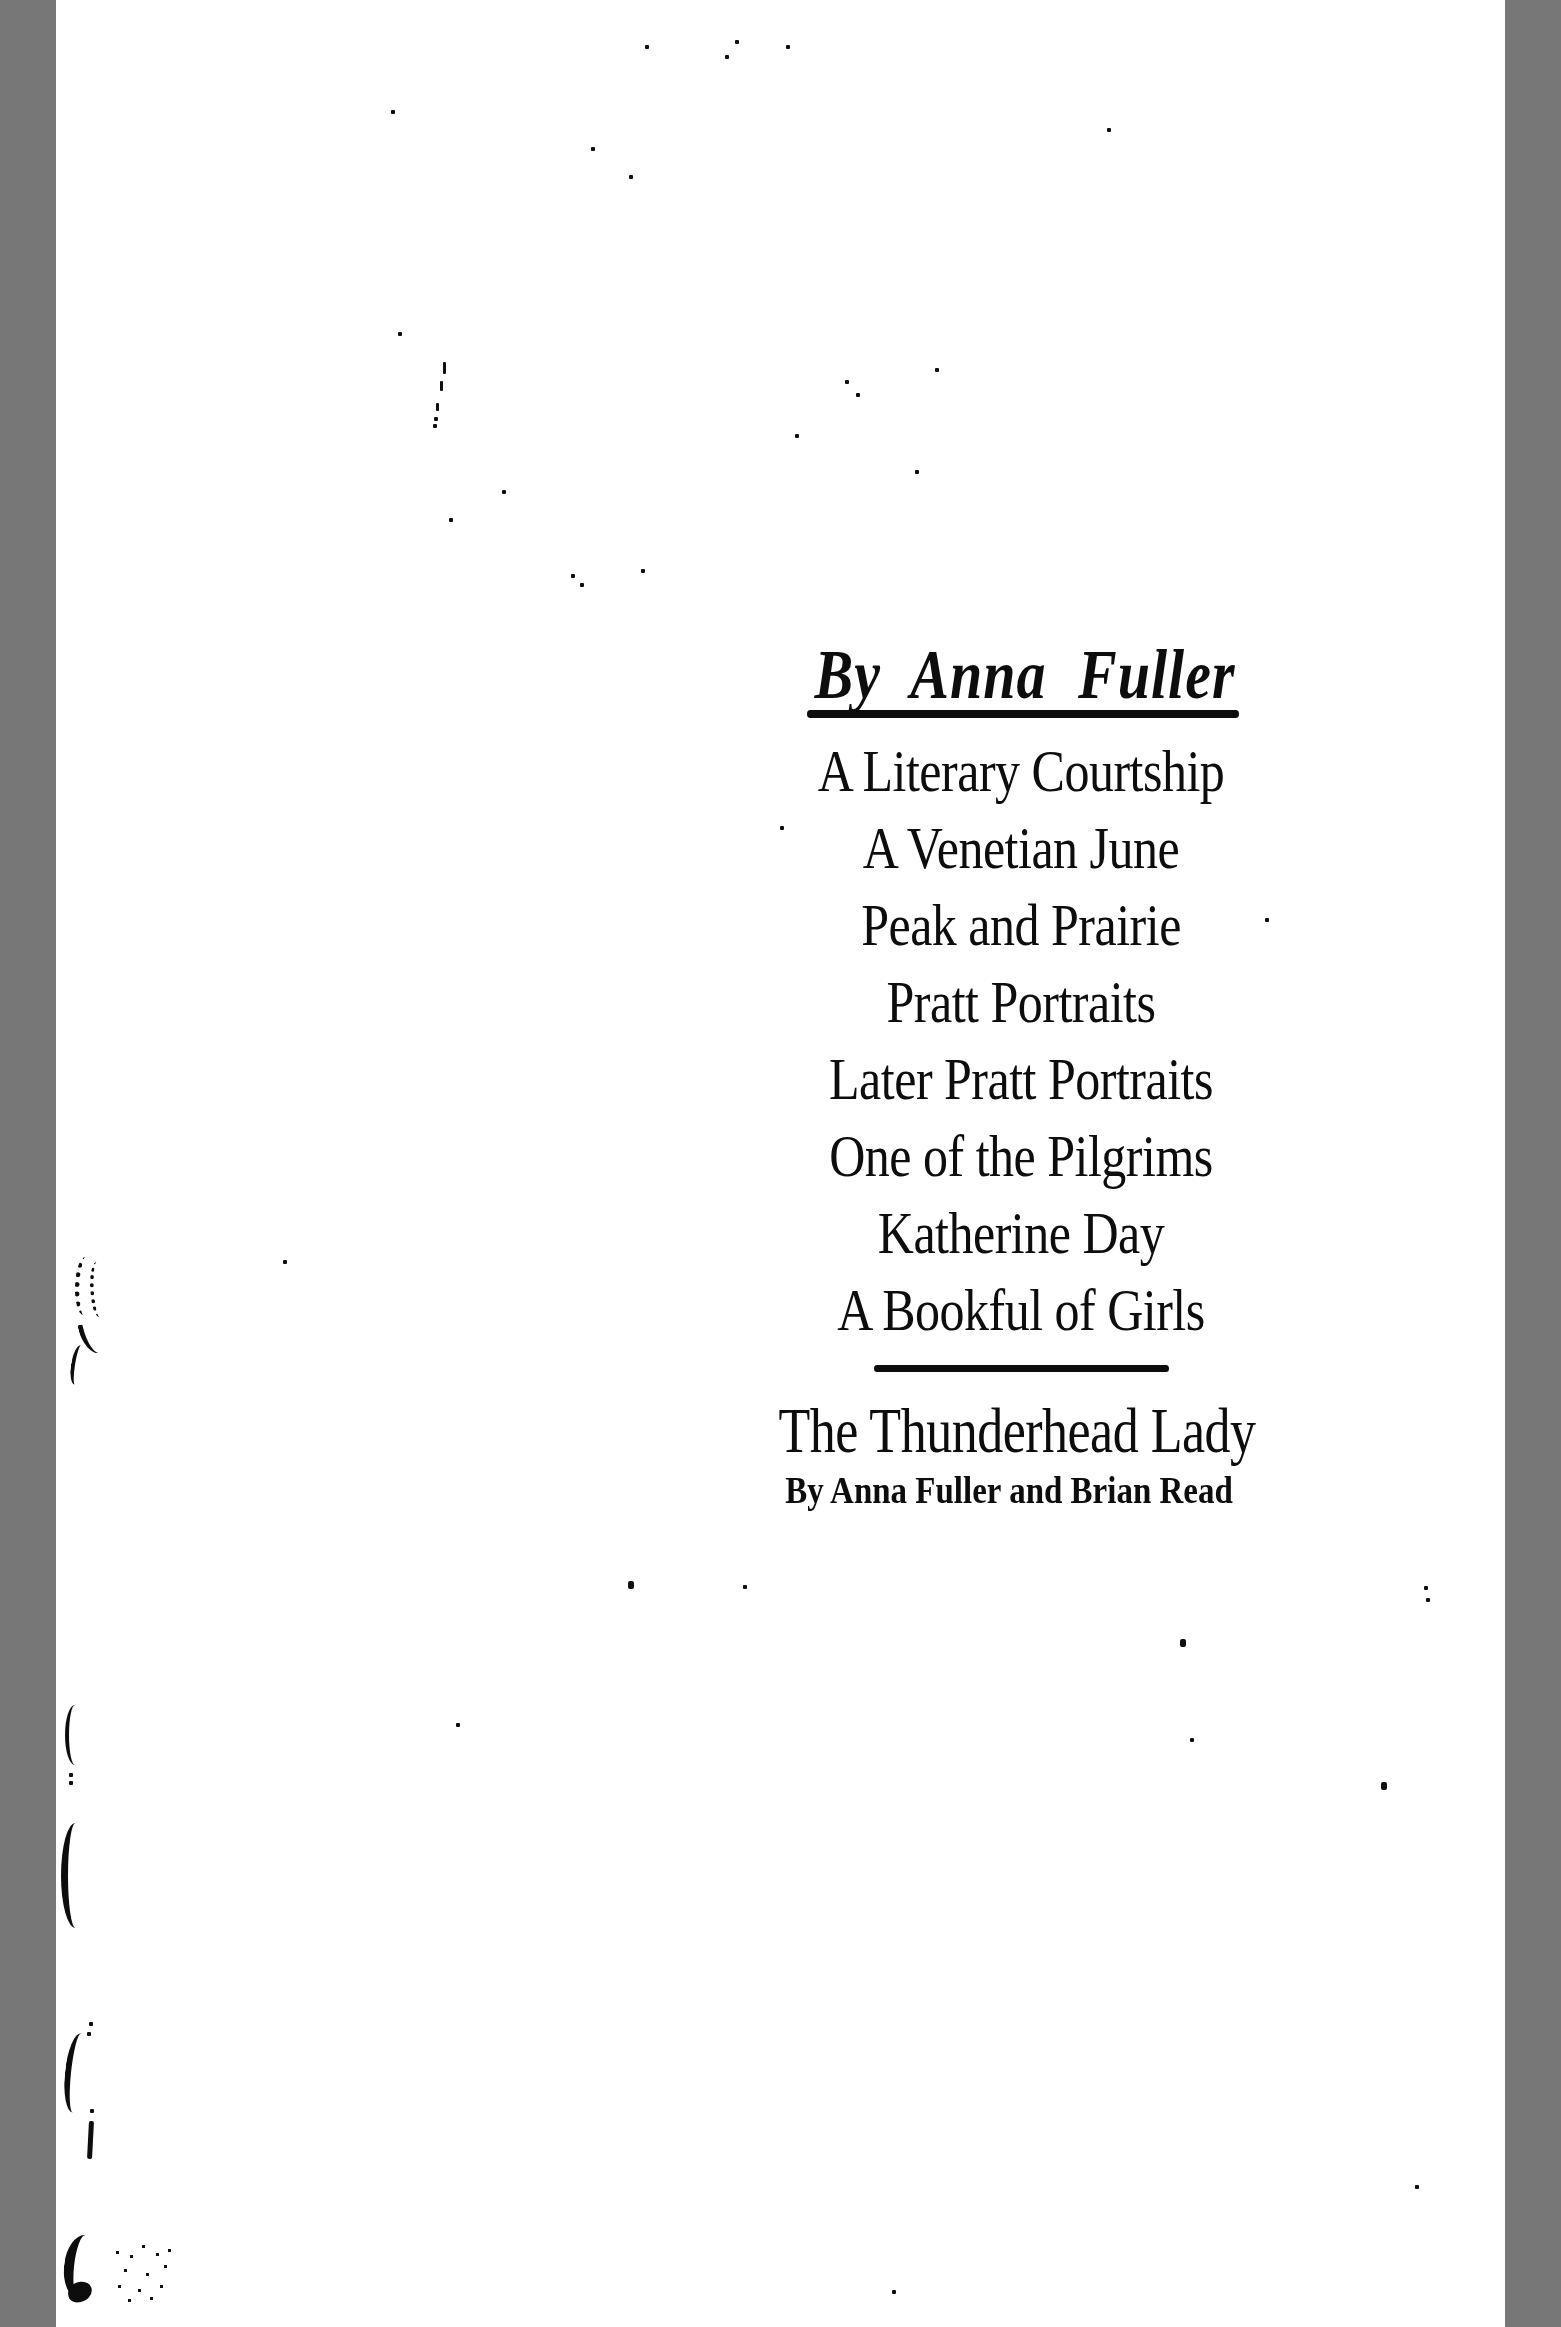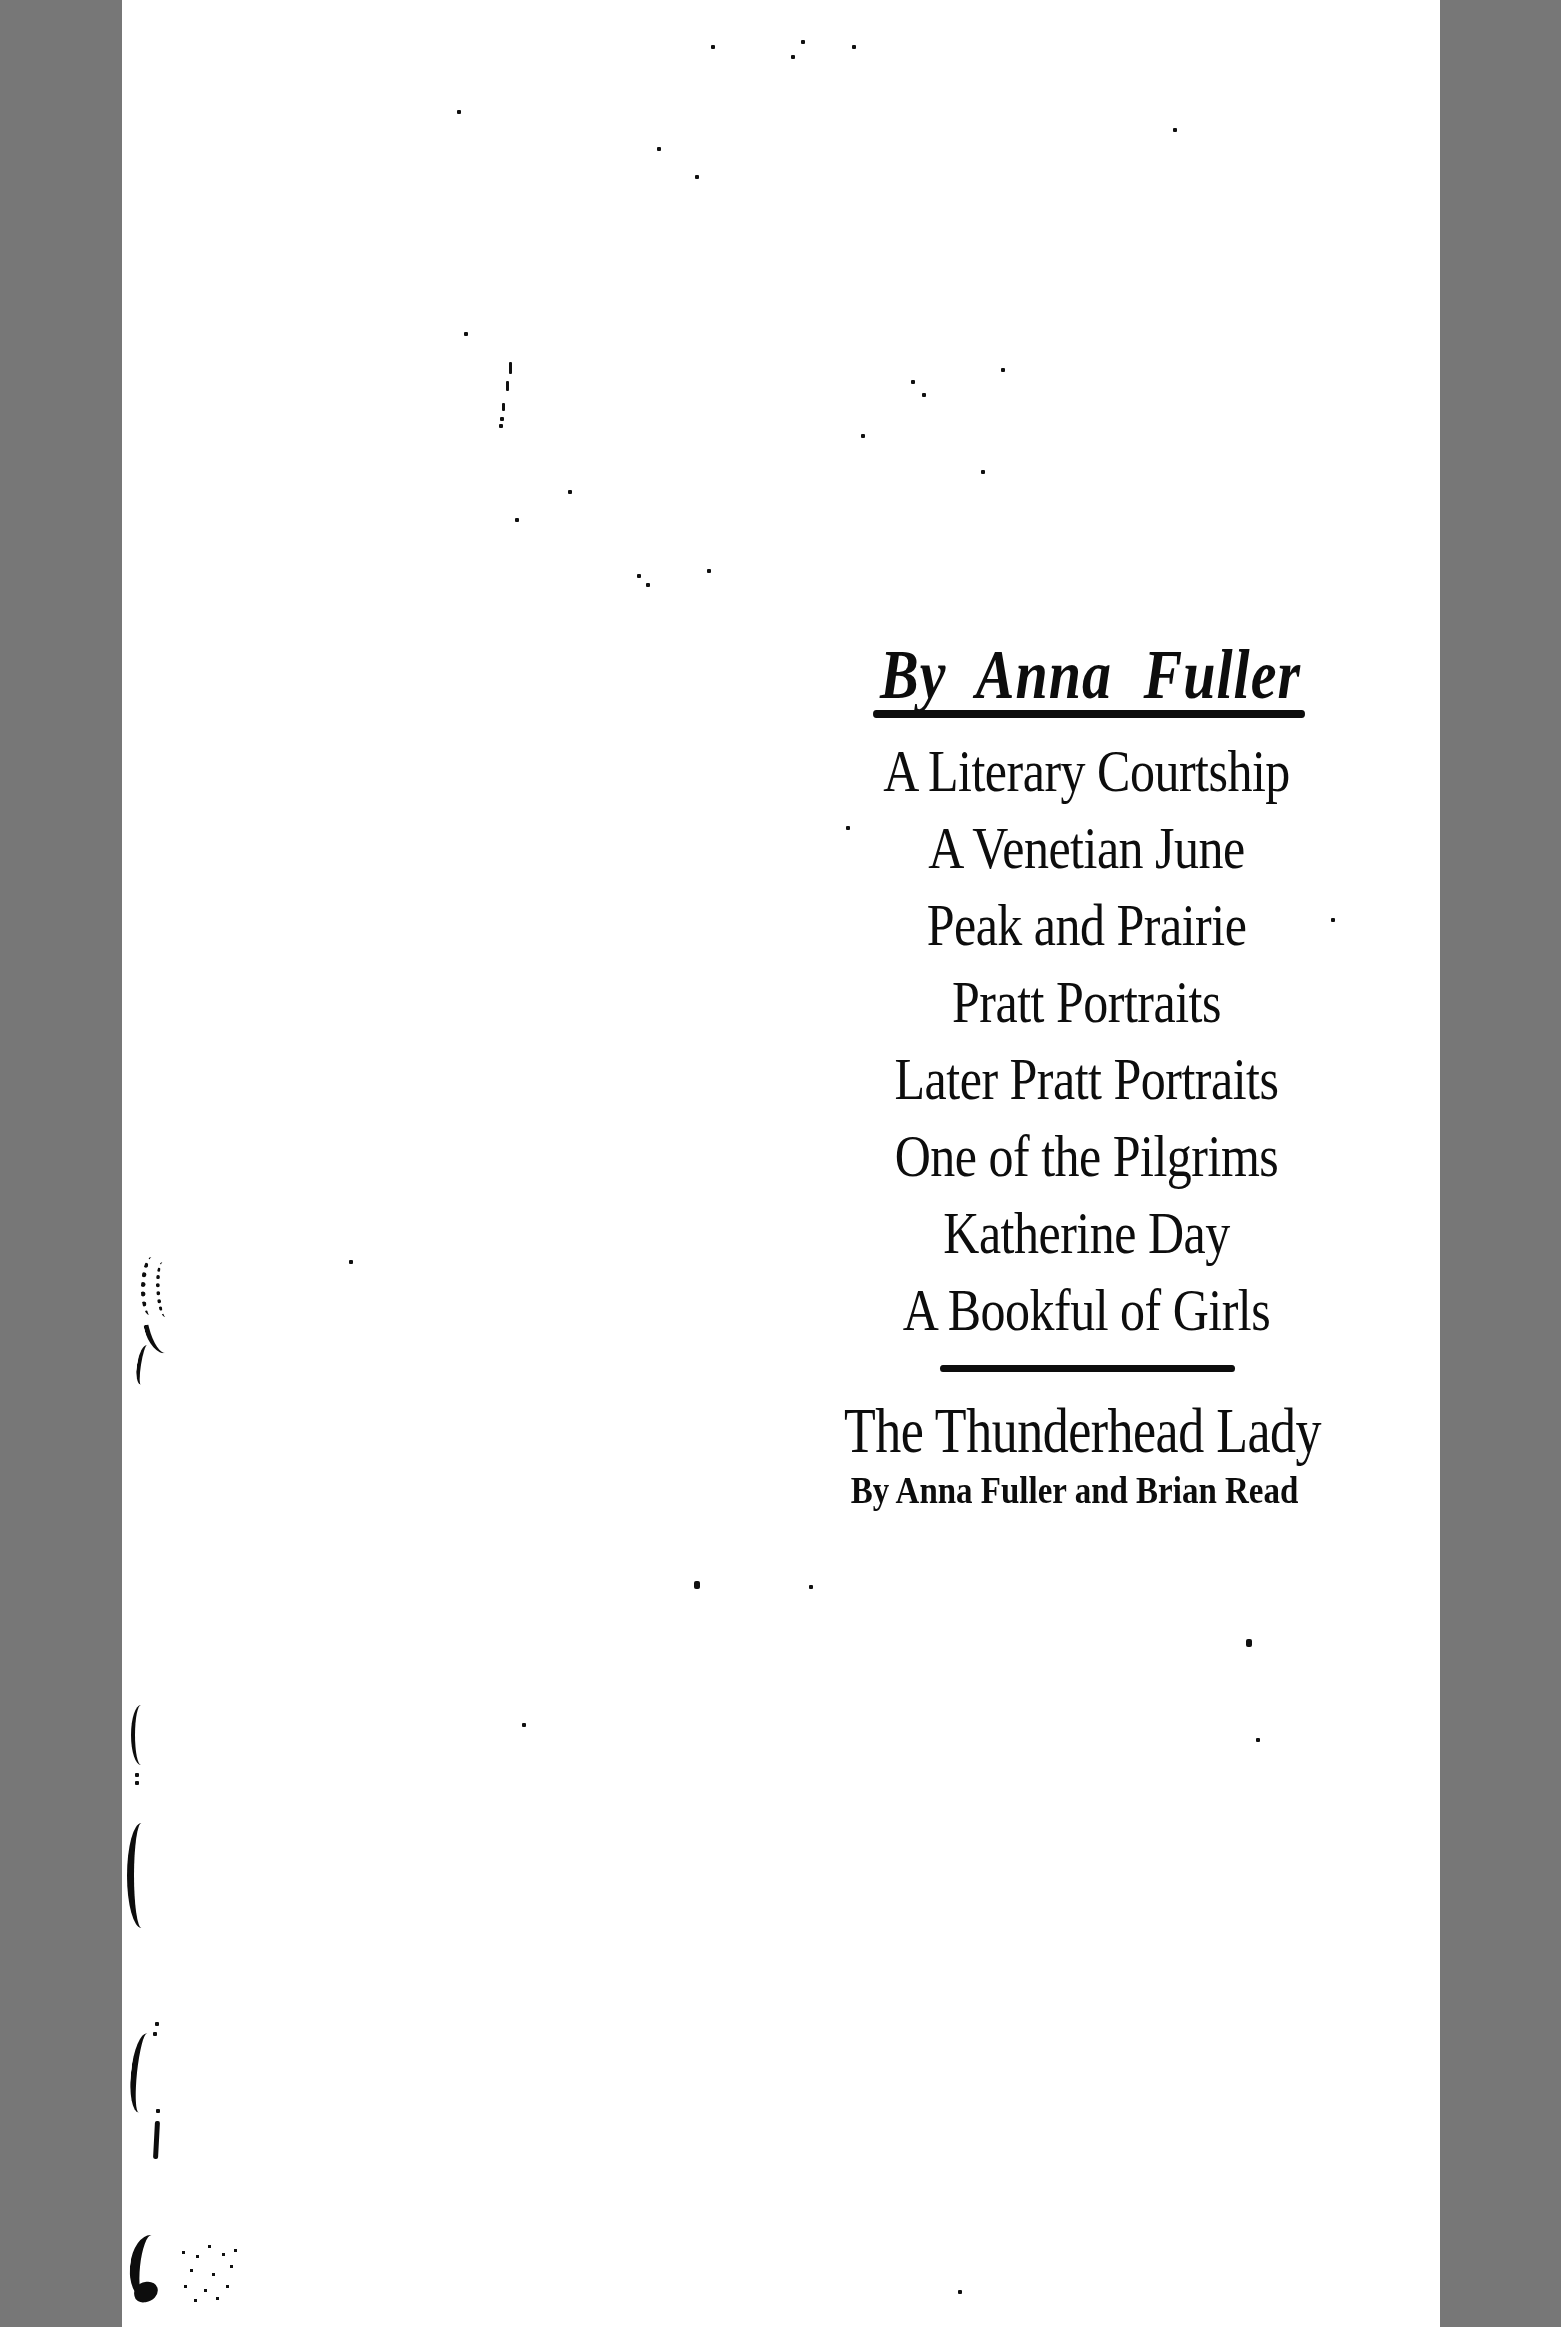--- a/index.html
+++ b/index.html
@@ -1,18 +1,18 @@
 <!DOCTYPE html>
 <html><head>
 <meta charset="utf-8">
 <style>
   html,body{margin:0;padding:0;background:#777;}
   .page{
     position:relative;
-    width:1318px;height:2327px;
+    width:1449px;height:2327px;
     margin:0 auto;
     background:#ffffff;
     overflow:hidden;
     font-family:"Liberation Serif","DejaVu Serif",serif;
     color:#0d0d0d;
   }
   
   .page-heading{
     position:absolute;left:969px;top:646px;
     transform:translateX(-50%) scaleY(1.22);

